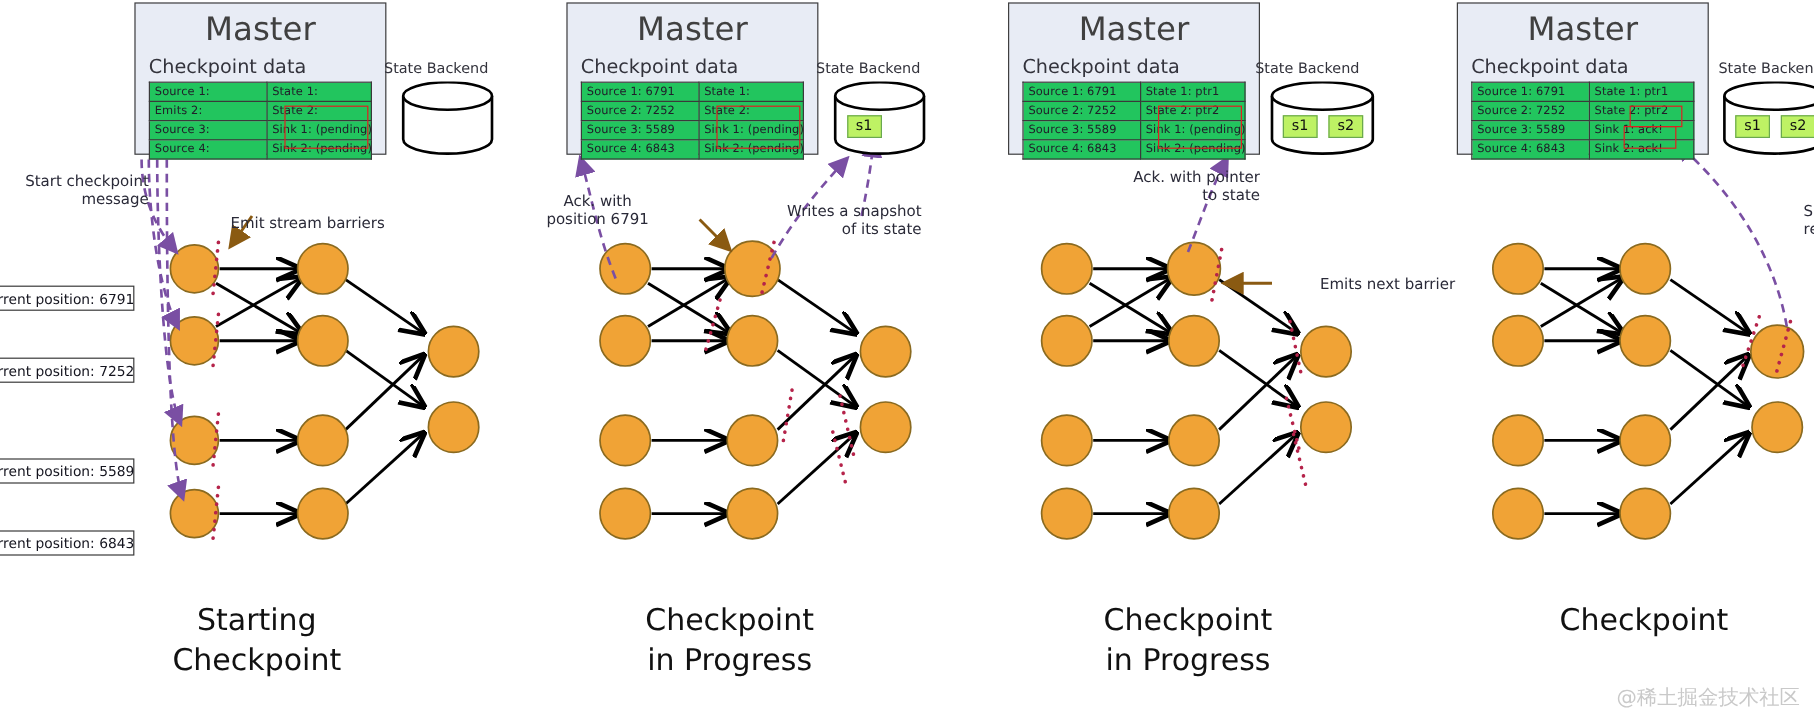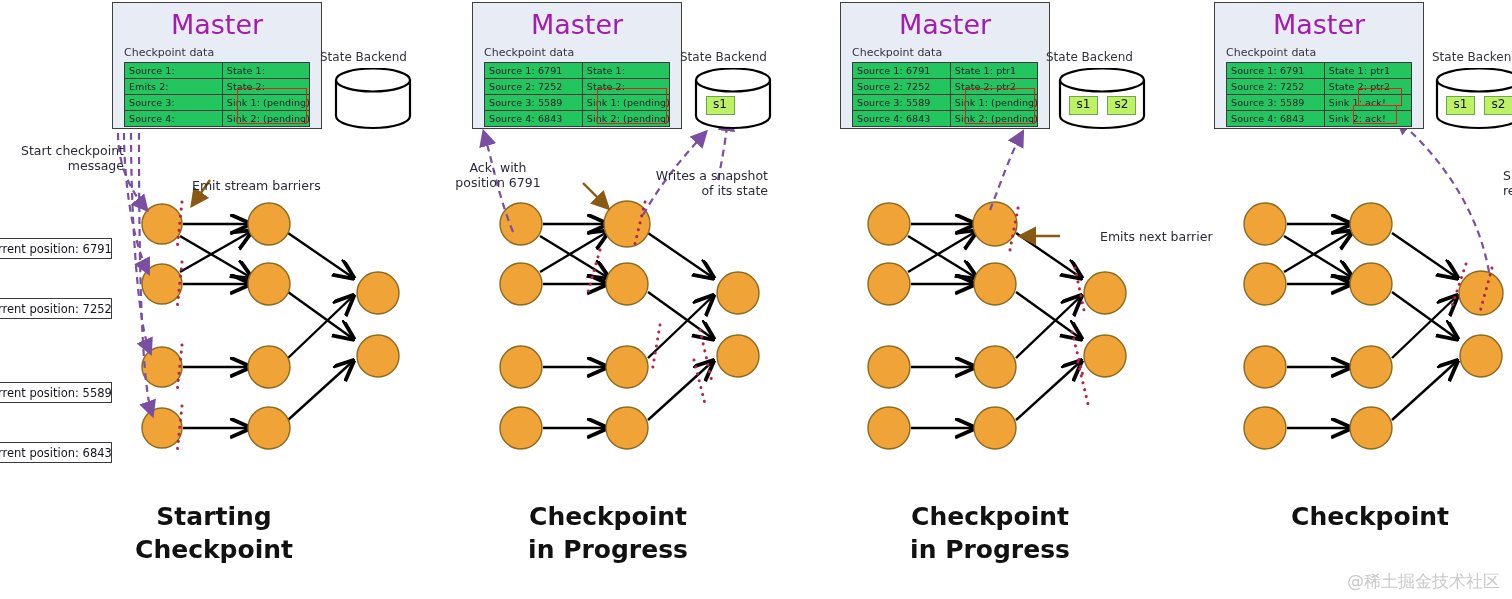--- a/index.html
+++ b/index.html
@@ -3,23 +3,23 @@
 <meta charset="utf-8">
 <style>
   html,body{margin:0;padding:0;background:#ffffff;}
   body{width:1512px;height:599px;position:relative;overflow:hidden;
        font-family:"DejaVu Sans","Liberation Sans",sans-serif;color:#1a1a1a;}
   .stage{position:absolute;left:0;top:0;width:1512px;height:599px;}
   svg.layer{position:absolute;left:0;top:0;width:1512px;height:599px;overflow:visible;}
 
   
   .master{position:absolute;background:#e8ecf5;border:1px solid #3f3f3f;box-sizing:border-box;}
-  .master-title{text-align:center;font-size:27px;line-height:34px;color:#a21caf;padding-top:5px;
+  .master-title{text-align:center;font-size:27px;line-height:34px;color:#404040;padding-top:5px;
                 font-family:"DejaVu Sans","Liberation Sans",sans-serif;}
-  .cp-label{font-size:11px;color:#33333c;margin:4px 0 3px 11px;}
+  .cp-label{font-size:16px;color:#33333c;margin:4px 0 3px 11px;}
   table.cp{border-collapse:collapse;margin:0 auto;width:calc(100% - 22px);table-layout:fixed;}
   table.cp td{border:1px solid #3a3a3a;background:#22c55e;font-size:9.5px;height:15px;
               padding:0 4px;white-space:nowrap;color:#20202a;letter-spacing:.1px;}
   td.k{width:48%;}
   .hl{color:#2b2b55;}
   .redbox{position:absolute;border:1.4px solid #e02020;box-sizing:border-box;pointer-events:none;}
 
   
   .sb{position:absolute;}
   .sb-title{font-size:12px;color:#33333c;text-align:left;white-space:nowrap;}
@@ -29,21 +29,21 @@
 
   
   .posbox{position:absolute;background:#fff;border:1px solid #3a3a3a;box-sizing:border-box;
           font-size:11.5px;line-height:20px;height:21px;padding-left:5px;white-space:nowrap;color:#14141e;}
 
   
   .anno{position:absolute;font-size:12.5px;line-height:15px;text-align:right;color:#2a2a38;white-space:nowrap;}
   .anno.l{text-align:left;margin-left:36px;}
 
   
-  .caption{position:absolute;text-align:center;font-size:25px;line-height:33px;color:#111;font-weight:bold;}
+  .caption{position:absolute;text-align:center;font-size:25px;line-height:33px;color:#111;}
 
   .watermark{position:absolute;right:12px;bottom:6px;font-size:17px;color:#c9c9c9;
              font-family:"DejaVu Sans","Liberation Sans",sans-serif;}
   .edge-text{position:absolute;font-size:12.5px;line-height:15px;color:#2a2a38;}
 </style>
 </head>
 <body>
 
 <div class="stage">
 
@@ -345,20 +345,24 @@
     <div class="cyl" style="width:90px;height:62px;">
       <svg width="90" height="62" viewBox="0 0 90 62" style="display:block;">
         <path d="M3,12 L3,48 A42,12 0 0 0 87,48 L87,12" fill="#fff" stroke="#000" stroke-width="2.2"></path>
         <ellipse cx="45" cy="12" rx="42" ry="11.5" fill="#fff" stroke="#000" stroke-width="2.2"></ellipse>
       </svg>
       <div class="chip" style="left:12px;top:28px;">s1</div>
       <div class="chip" style="left:50px;top:28px;">s2</div>
     </div>
   </div>
 
+  <div class="anno" style="left:905px;top:140px;width:145px;">
+    <div>Ack. with pointer</div>
+    <div>to state</div>
+  </div>
   <div class="anno l" style="left:1064px;top:229px;width:140px;text-align:left;">
     <div>Emits next barrier</div>
   </div>
 
   <div class="master" style="left:1214px;top:2px;width:210px;height:127px;">
     <div class="master-title">Master</div>
     <div class="cp-label">Checkpoint data</div>
     <table class="cp">
       <tbody>
           <tr>

